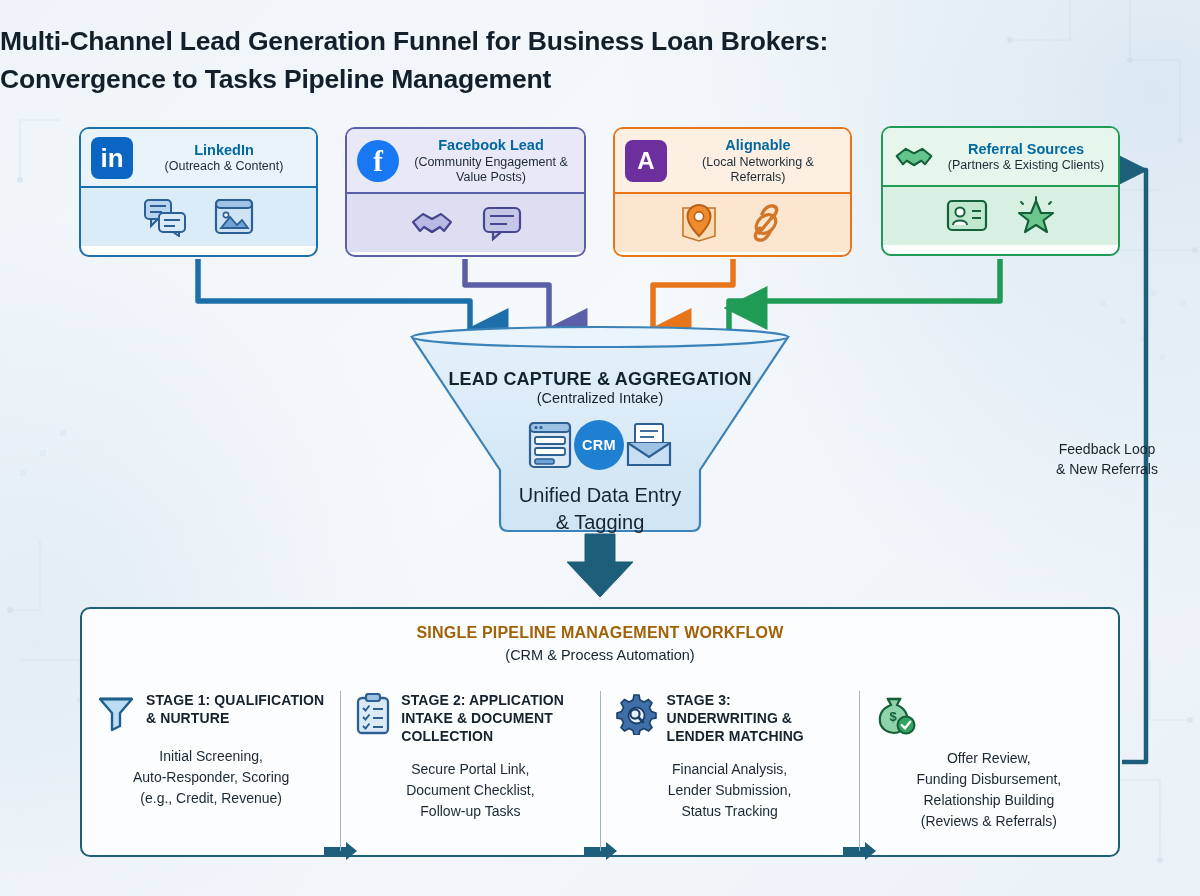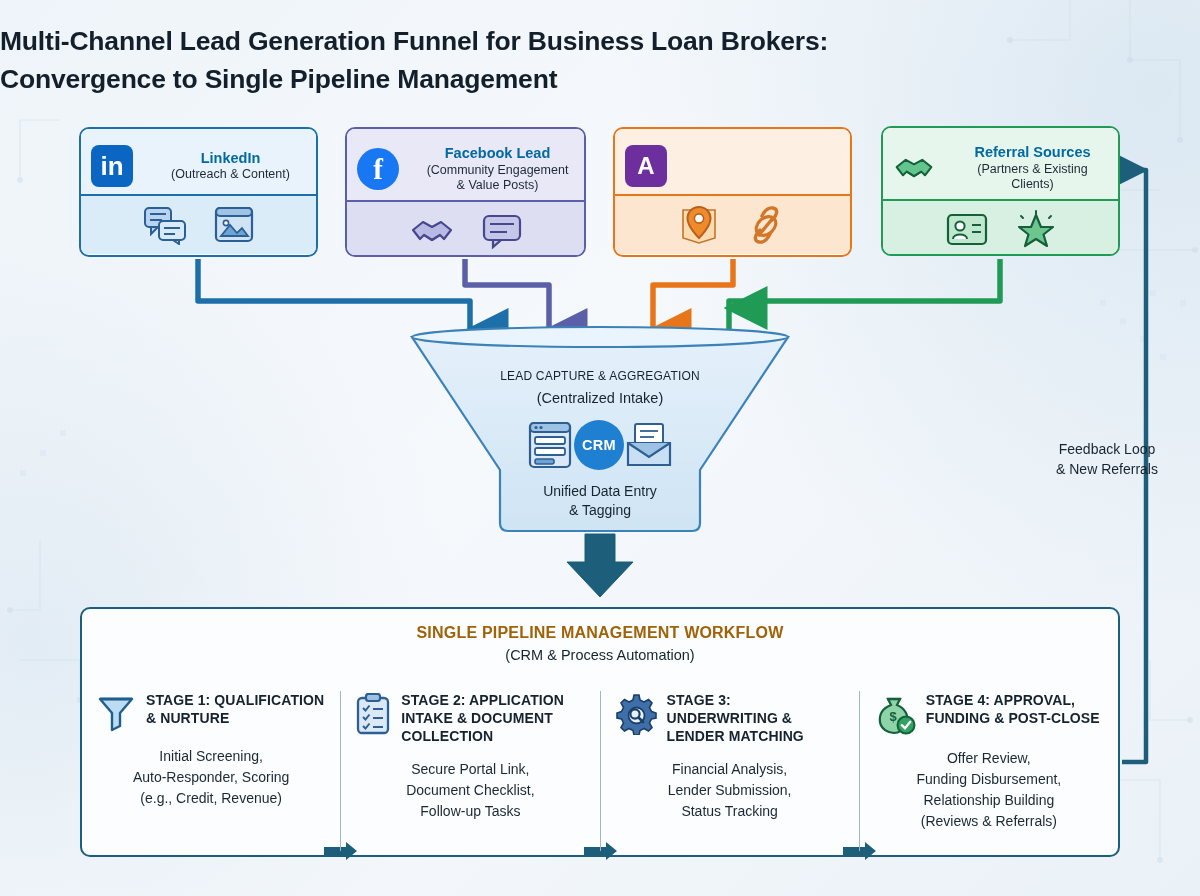--- a/index.html
+++ b/index.html
@@ -51,22 +51,22 @@
     border-radius: 10px;
     border-width: 2.5px;
     border-style: solid;
     box-sizing: border-box;
     overflow: hidden;
     background: #fff;
   }
   .card .head {
     display: flex;
     align-items: center;
-    gap: 22px;
-    padding: 16px 10px 7px 10px;
+    gap: 9px;
+    padding: 8px 10px 7px 10px;
     box-sizing: border-box;
   }
   .card .head .txt {
     flex: 1;
     text-align: center;
     line-height: 1.22;
   }
   .card .head .name {
     font-size: 14.5px;
     font-weight: bold;
@@ -125,33 +125,33 @@
     height: 205px;
   }
   .funnel-label {
     position: absolute;
     left: 0; width: 380px;
     text-align: center;
     pointer-events: none;
   }
   #funnel-title {
     top: 39px;
-    font-size: 12px;
-    font-weight: normal;
+    font-size: 18px;
+    font-weight: bold;
     color: #13242f;
     letter-spacing: 0.2px;
   }
   #funnel-sub {
     top: 60px;
     font-size: 14.5px;
     color: #16242f;
   }
   #funnel-foot {
     top: 152px;
-    font-size: 14px;
+    font-size: 20px;
     color: #16242f;
     line-height: 1.35;
   }
   #funnel-icons {
     position: absolute;
     top: 90px; left: 0; width: 380px;
     display: flex; align-items: center; justify-content: center;
   }
   .crm-circle {
     width: 50px; height: 50px; border-radius: 50%;
@@ -282,21 +282,21 @@
       <rect x="1180" y="300" width="6" height="6"></rect>
         <rect x="1150" y="290" width="6" height="6"></rect>
       <rect x="60" y="430" width="6" height="6"></rect>
         <rect x="40" y="450" width="6" height="6"></rect>
       <rect x="20" y="470" width="6" height="6"></rect>
     </g>
   </svg>
 
   <div class="title">
     <div>Multi-Channel Lead Generation Funnel for Business Loan Brokers:</div>
-    <div>Convergence to Single Pipeline Management</div>
+    <div>Convergence to Tasks Pipeline Management</div>
   </div>
 
   <svg class="svg-layer" viewBox="0 0 1200 896">
     <defs>
       <marker id="ah-blue" markerWidth="8" markerHeight="8" refX="4" refY="7" orient="auto">
         <path d="M0,0 L8,0 L4,8 z" fill="#1c6fa8"></path>
       </marker>
       <marker id="ah-purple" markerWidth="8" markerHeight="8" refX="4" refY="7" orient="auto">
         <path d="M0,0 L8,0 L4,8 z" fill="#5a5fa8"></path>
       </marker>
@@ -397,20 +397,24 @@
         <line x1="9" y1="12" x2="33" y2="12" stroke="#46478f" stroke-width="2"></line>
         <line x1="9" y1="20" x2="26" y2="20" stroke="#46478f" stroke-width="2"></line>
       </svg>
     </div>
   </div>
 
   <div class="card" id="card-alignable">
     <div class="head">
       <div class="brand-badge bb-alignable">
         <span>A</span>
+      </div>
+      <div class="txt">
+        <span class="name">Alignable</span>
+        <span class="sub">(Local Networking &amp; Referrals)</span>
       </div>
     </div>
     <div class="icons">
       <svg width="40" height="42" viewBox="0 0 40 42">
         <path d="M4 6 L36 6 L36 34 L20 39 L4 34 Z" fill="#f9dcb4" stroke="#c2762a" stroke-width="1.6"></path>
         <path d="M20 3 C13.5 3 8.5 8 8.5 14.5 C8.5 23 20 34 20 34 C20 34 31.5 23 31.5 14.5 C31.5 8 26.5 3 20 3 Z" fill="#ef8b2c" stroke="#b9601a" stroke-width="2"></path>
         <circle cx="20" cy="14.5" r="4.6" fill="#fff" stroke="#b9601a" stroke-width="1.6"></circle>
       </svg>
       <svg width="42" height="40" viewBox="0 0 42 40">
         <path d="M15 25 C9 31 9 36 14 37 C19 38 23 33 25 29" fill="none" stroke="#d2772a" stroke-width="3.4" stroke-linecap="round"></path>
@@ -554,21 +558,20 @@
 
       <div class="stage">
         <div class="stage-head">
           <svg class="sicon" width="42" height="42" viewBox="0 0 42 42">
             <path d="M14 6 L26 6 L23 12 C31 15 35 23 33 30 C31 37 24 40 20 40 C14 40 7 36 6 29 C5 21 9 15 17 12 Z" fill="#8fd3a8" stroke="#14603a" stroke-width="2.2"></path>
             <path d="M13 6 L27 6" stroke="#14603a" stroke-width="2.6"></path>
             <text x="19" y="28" font-size="13" font-family="Liberation Sans, sans-serif" font-weight="bold" fill="#14603a" text-anchor="middle">$</text>
             <circle cx="32" cy="32" r="8.5" fill="#2fa35f" stroke="#14603a" stroke-width="2"></circle>
             <path d="M27.8 32.2 L31 35.2 L36.2 28.8" fill="none" stroke="#fff" stroke-width="2.4" stroke-linecap="round"></path>
           </svg>
-          <div class="stage-title">STAGE 4: APPROVAL, FUNDING &amp; POST-CLOSE</div>
         </div>
         <div class="stage-body" style="white-space:pre-line">Offer Review,
 Funding Disbursement,
 Relationship Building
 (Reviews &amp; Referrals)</div>
       </div>
 
     </div>
   </div>
 

